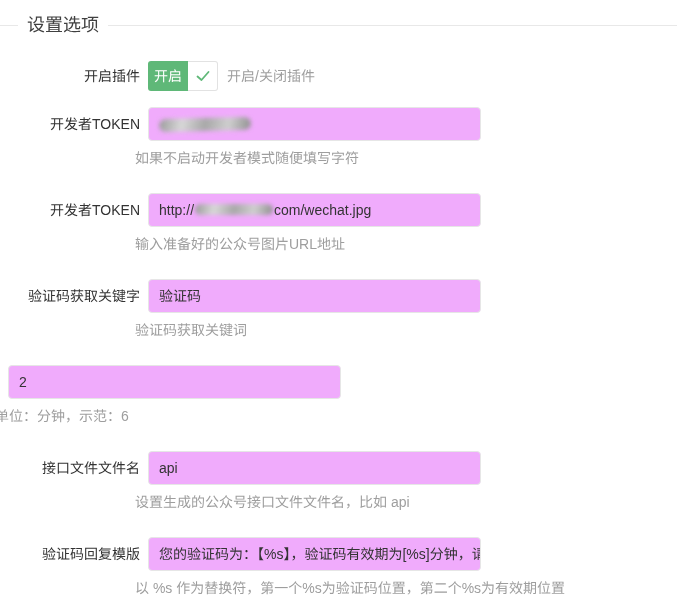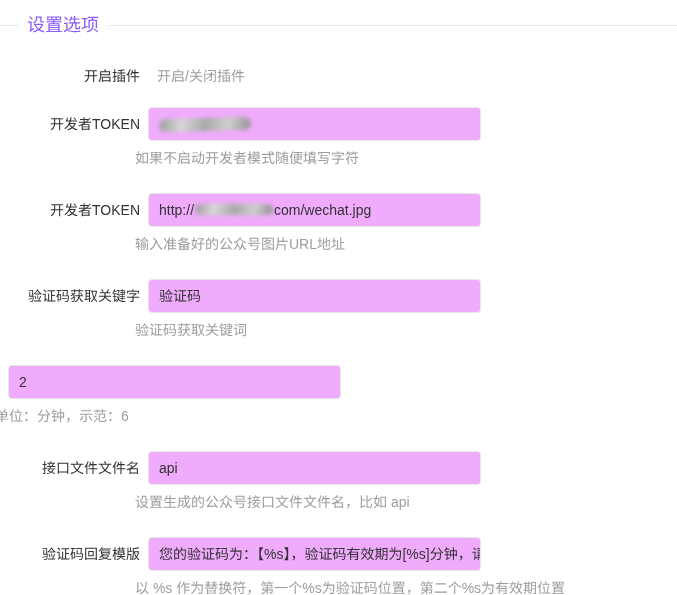--- a/index.html
+++ b/index.html
@@ -18,21 +18,21 @@
     border: none;
     border-top: 1px solid #e8e8e8;
     margin: 15px 0 0 0;
     padding: 0;
     min-width: 0;
   }
   legend.section-title {
     margin-left: 18px;
     padding: 0 9px;
     font-size: 18px;
-    color: #8b5cf6;
+    color: #404040;
     line-height: 20px;
   }
 
   .form { margin-top: 26px; }
 
   .row { display: flex; align-items: flex-start; margin-bottom: 26px; }
   .row-label {
     width: 140px;
     flex-shrink: 0;
     text-align: right;
@@ -117,20 +117,30 @@
   <fieldset class="section">
     <legend class="section-title">设置选项</legend>
   </fieldset>
 
   <div class="form">
 
     <div class="row toggle-row">
       <div class="row-label">开启插件</div>
       <div class="row-content">
         <div style="display:flex; align-items:center;">
+          <div class="toggle">
+            <div class="toggle-on">开启</div>
+            <div class="toggle-check">
+              <span style="display:flex;">
+                <svg width="18" height="18" viewBox="0 0 18 18" fill="none">
+                  <polyline points="3.5,9.5 7.5,13 14.5,5" stroke="#5FB878" stroke-width="1.8" fill="none" stroke-linecap="round" stroke-linejoin="round"></polyline>
+                </svg>
+              </span>
+            </div>
+          </div>
           <div class="toggle-hint">开启/关闭插件</div>
         </div>
       </div>
     </div>
 
     <div class="row">
       <div class="row-label">开发者TOKEN</div>
       <div class="row-content">
         <div class="text-input" role="textbox">
           <span class="redact redact-token"></span>

